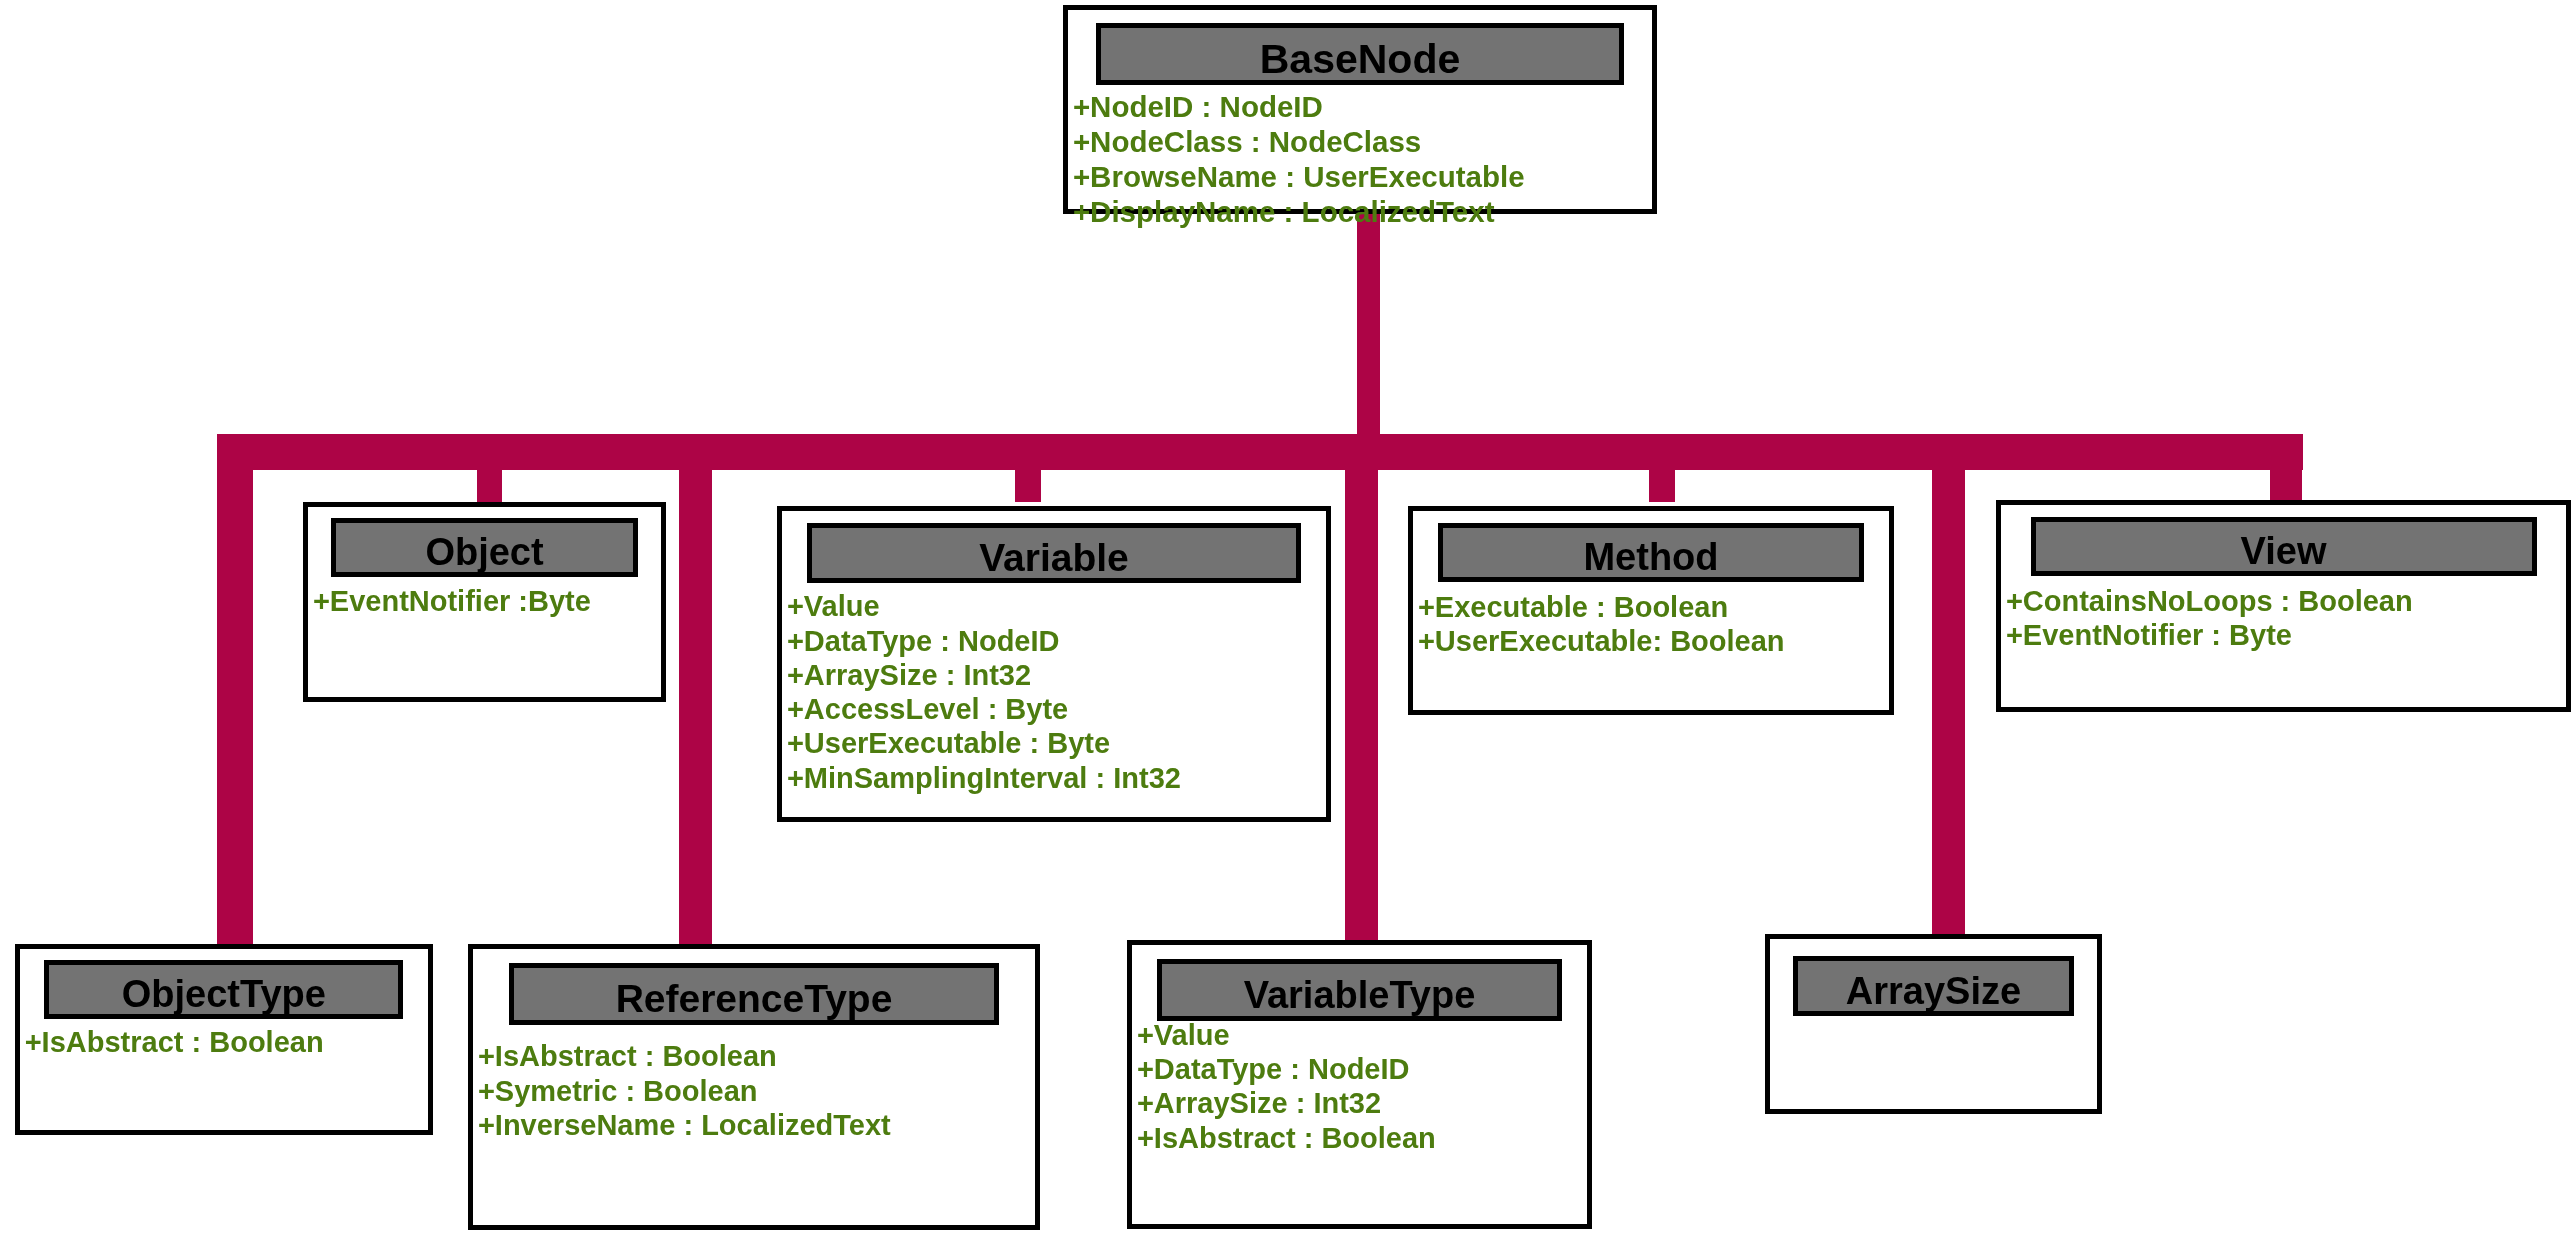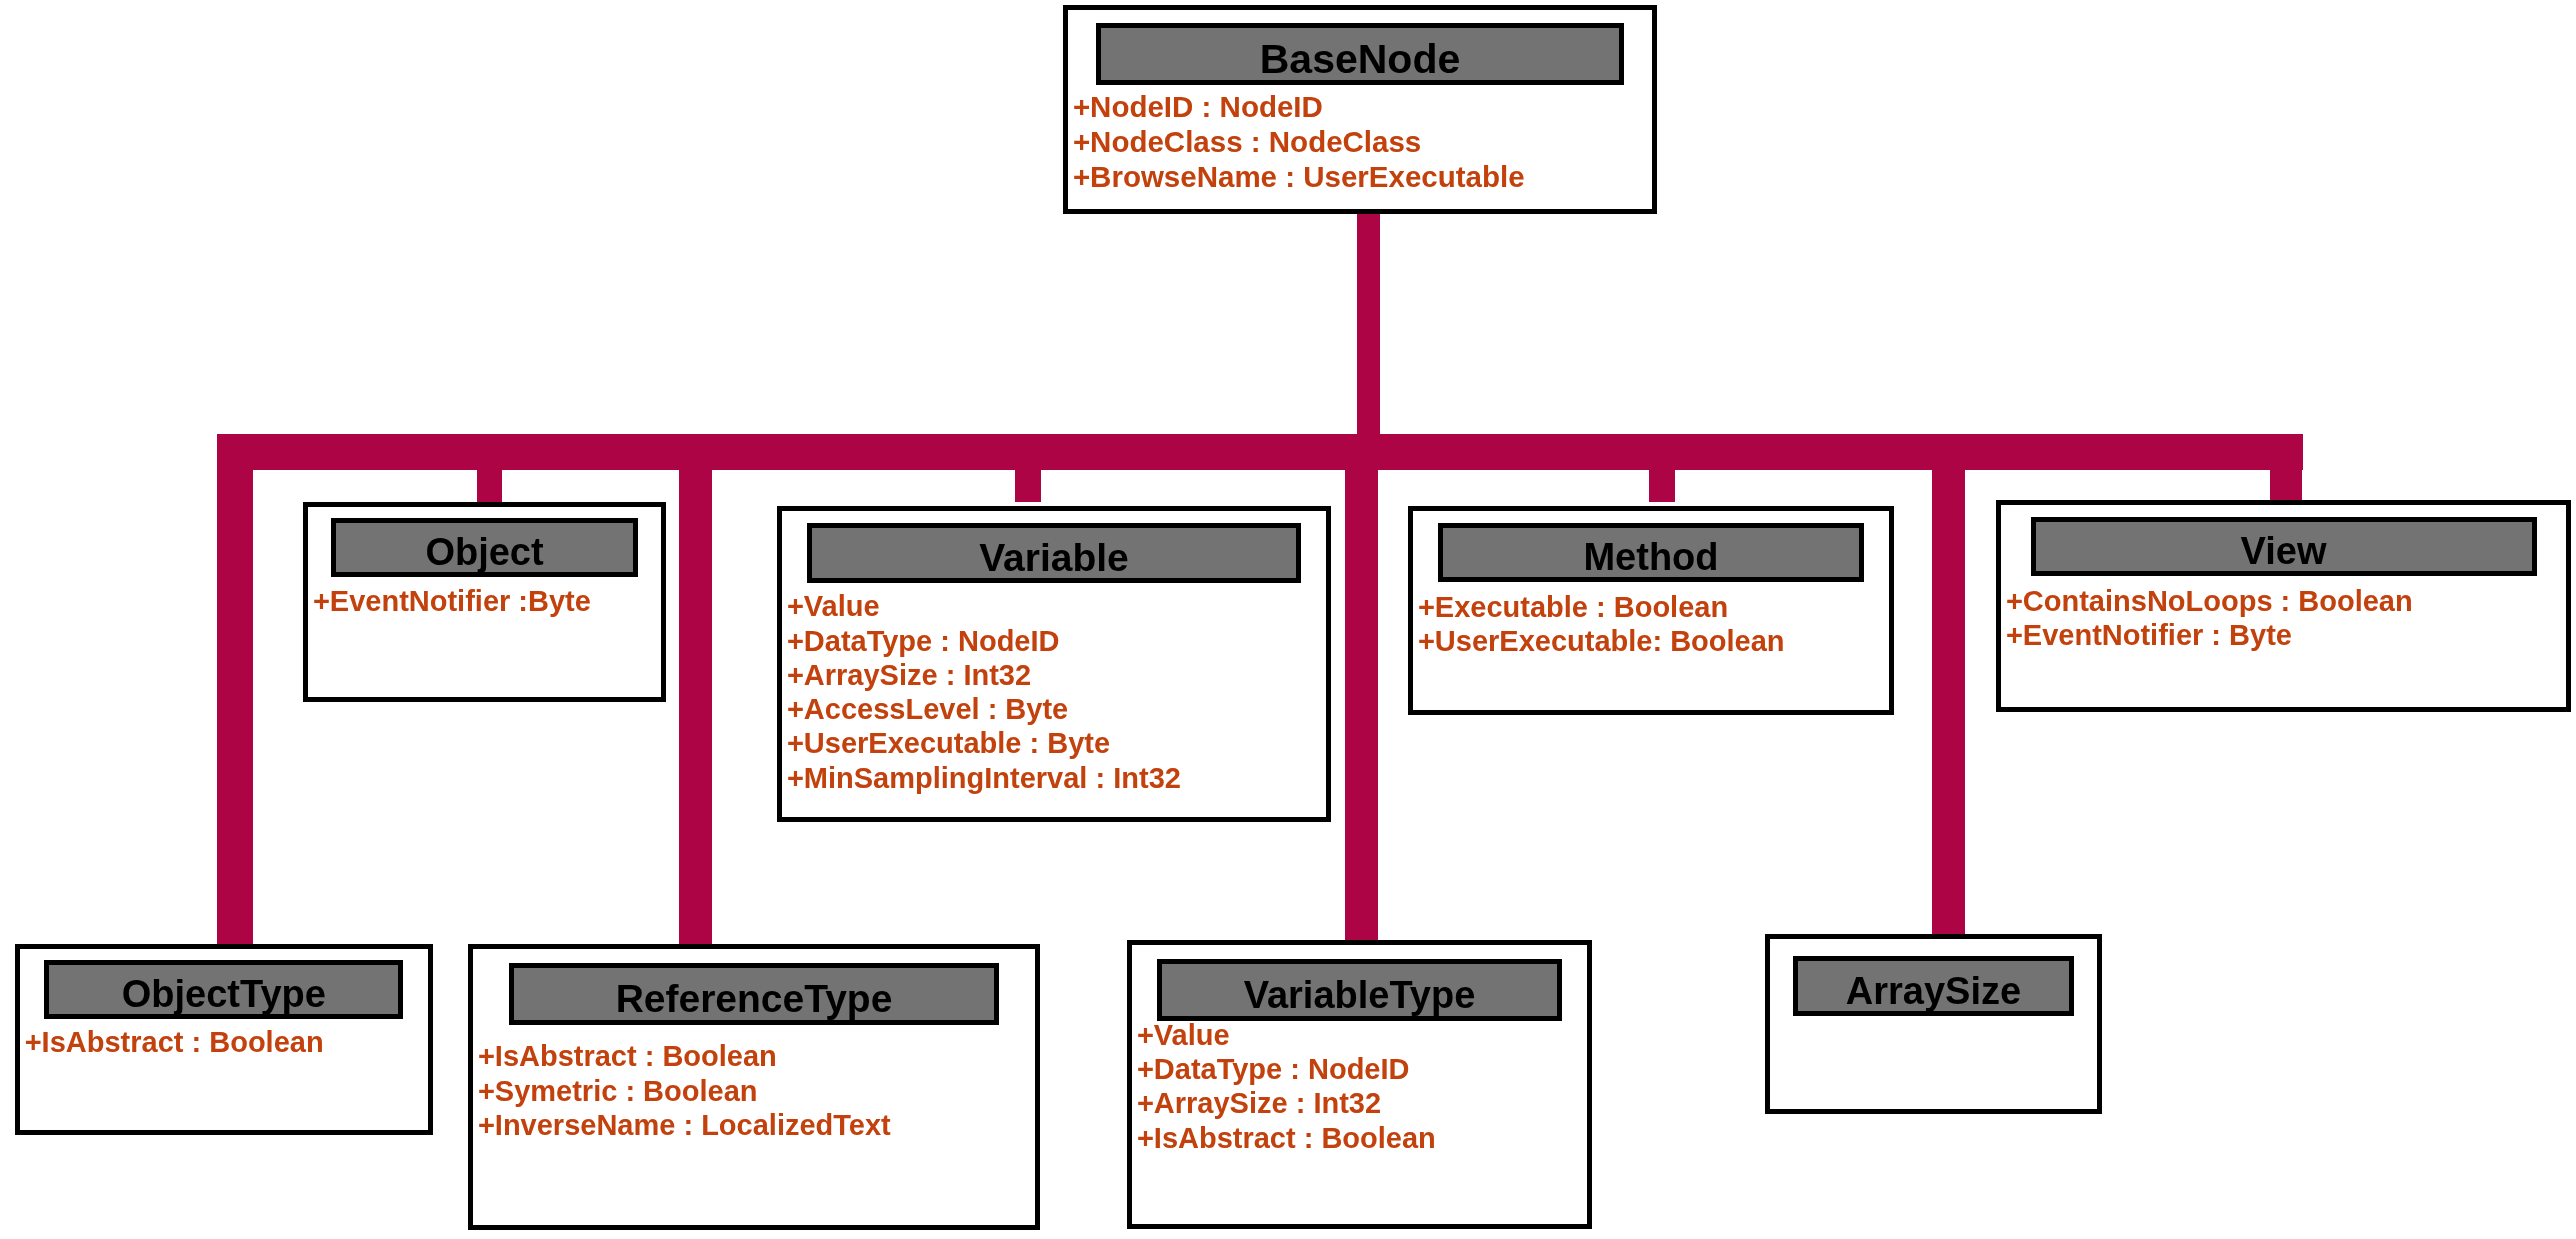--- a/index.html
+++ b/index.html
@@ -44,21 +44,21 @@
     background: #737373;
     border: 5.5px solid #000000;
     color: #000000;
     font-weight: bold;
     text-align: center;
     white-space: nowrap;
     overflow: visible;
   }
   .uml-attrs {
     padding: 0 0 0 4.9px;
-    color: #c2410c;
+    color: #4d7c0f;
     font-weight: bold;
     white-space: nowrap;
   }
   .uml-attrs .attr {
     line-height: 1.18;
   }
 </style>
 </head>
 <body>
 
@@ -88,20 +88,21 @@
 
     <div class="conn" style="left:2270px; top:434px; width:32px; height:68px;"></div>
   </div>
 
   <div class="uml-class" style="left:1063px; top:4.9px; width:594px; height:209px;">
     <div class="uml-title" style="margin:13.5px 28px 0 28px; height:62px; line-height:62px; font-size:41px;">BaseNode</div>
     <div class="uml-attrs" style="margin-top:4.9px; font-size:29.5px;">
       <div class="attr">+NodeID : NodeID</div>
       <div class="attr">+NodeClass : NodeClass</div>
       <div class="attr">+BrowseName : UserExecutable</div>
+      <div class="attr">+DisplayName : LocalizedText</div>
     </div>
   </div>
 
   <div class="uml-class" style="left:303px; top:502px; width:363px; height:200px;">
     <div class="uml-title" style="margin:11px 23.4px 0 23.4px; height:59px; line-height:59px; font-size:38px;">Object</div>
     <div class="uml-attrs" style="margin-top:7.4px; font-size:29px;">
       <div class="attr">+EventNotifier :Byte</div>
     </div>
   </div>
 

